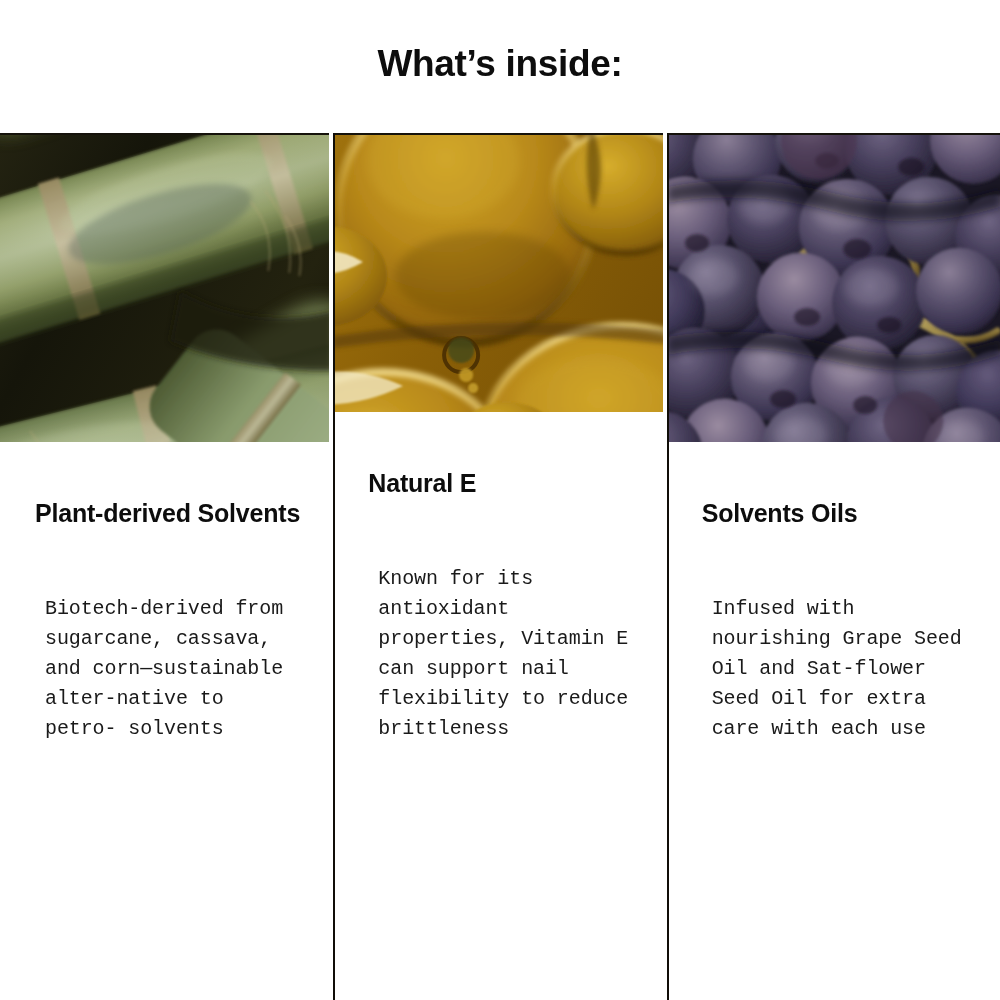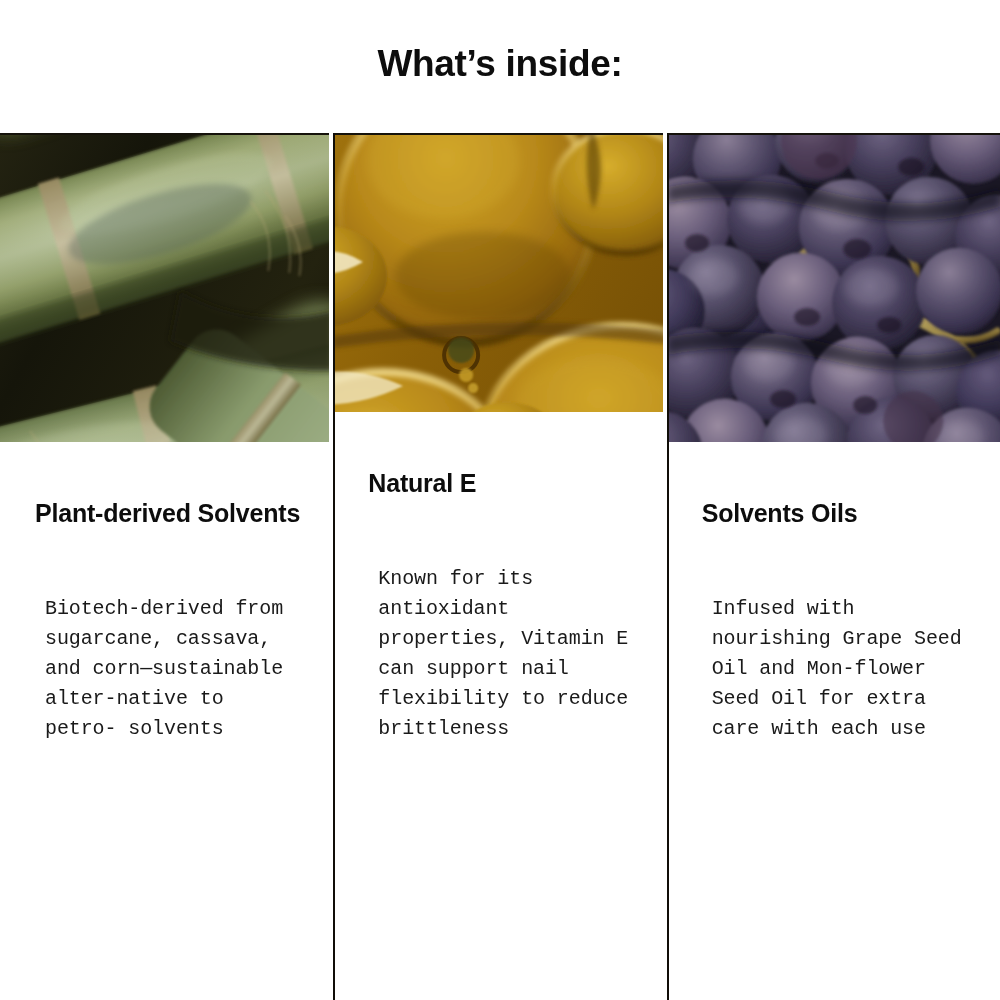--- a/index.html
+++ b/index.html
@@ -517,21 +517,21 @@
 
           <g fill="#0e0b16" opacity="0.6" filter="url(#g-blur)">
             <path d="M0 196 q80 -16 166 6 q90 22 167 -4 l0 18 q-86 26 -170 4 q-84 -22 -163 -8 Z"></path>
             <path d="M0 346 q84 -14 168 8 q86 22 165 -6 l0 16 q-82 28 -168 6 q-84 -22 -165 -6 Z"></path>
             <path d="M0 496 q86 -14 170 8 q84 22 163 -6 l0 18 q-82 26 -166 4 q-84 -22 -167 -6 Z"></path>
           </g>
         </svg>
       </div>
       <div class="col-text">
         <h2 class="col-heading">Solvents Oils</h2>
-        <p class="col-body">Infused with nourishing Grape Seed Oil and Mon-flower Seed Oil for extra care with each use</p>
+        <p class="col-body">Infused with nourishing Grape Seed Oil and Sat-flower Seed Oil for extra care with each use</p>
       </div>
     </div>
 
   </div>
 
   <div class="divider-gap" id="divider-gap-1"></div>
   <div class="divider-gap" id="divider-gap-2"></div>
 
   <div class="divider" id="divider-1"></div>
   <div class="divider" id="divider-2"></div>

